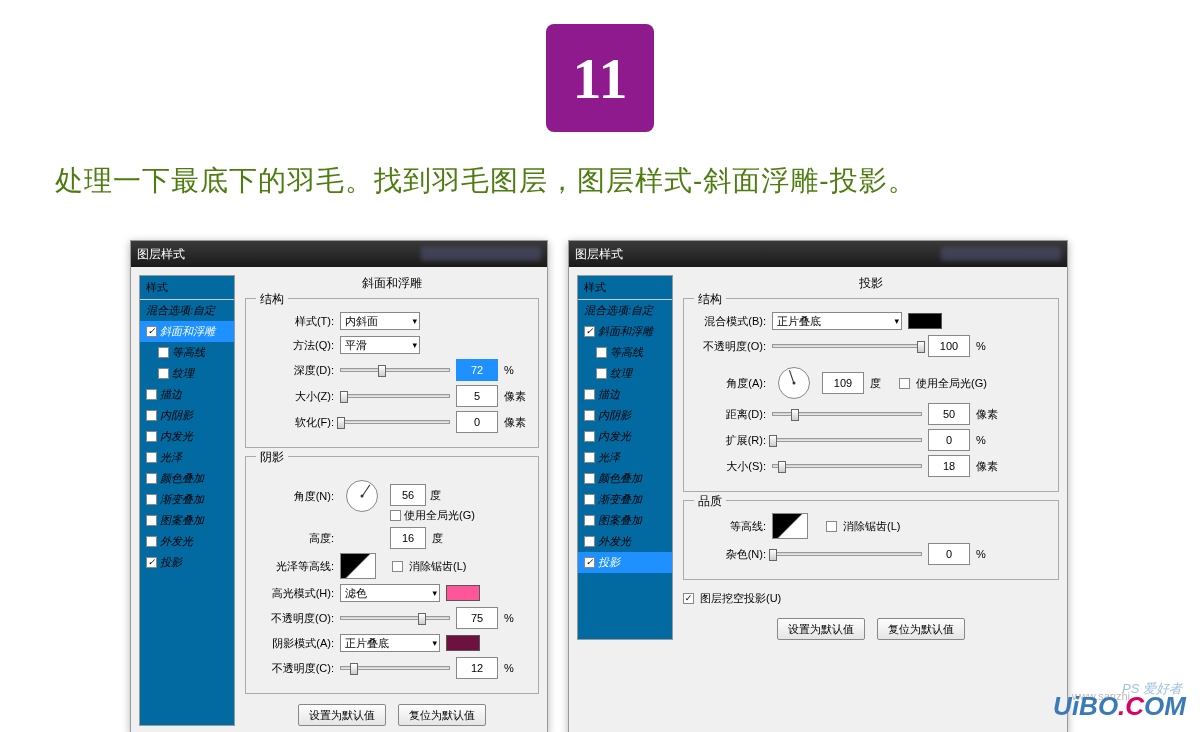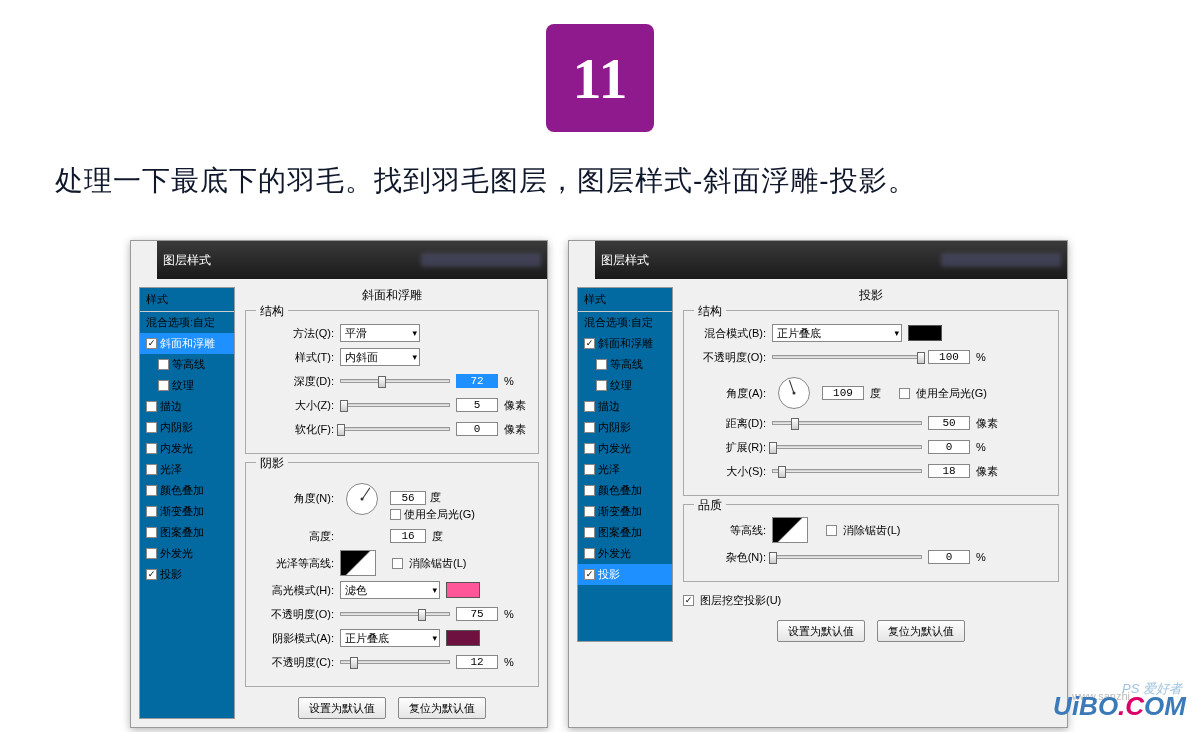--- a/index.html
+++ b/index.html
@@ -1,45 +1,45 @@
 <!DOCTYPE html>
 <html><head>
 <meta charset="utf-8">
 <style>
 * { margin: 0; padding: 0; box-sizing: border-box; font-family: "Microsoft YaHei", SimSun, sans-serif; }
 body { width: 1200px; height: 732px; background: #fff; position: relative; }
 .step-badge { width: 108px; height: 108px; background: #8e1a8e; border-radius: 8px; display: flex; align-items: center; justify-content: center; margin: 24px auto 30px; color: #fff; font-size: 58px; font-weight: bold; font-family: Georgia, serif; }
-.instruction { font-size: 28px; color: #0f172a; padding: 0 55px; margin-bottom: 40px; letter-spacing: 1px; }
+.instruction { font-size: 28px; color: #4d7c0f; padding: 0 55px; margin-bottom: 40px; letter-spacing: 1px; }
 .dialogs { display: flex; gap: 20px; padding: 0 130px; }
 .dialog { background: #f0f0f0; border: 1px solid #999; font-size: 11px; color: #000; box-shadow: 0 2px 8px rgba(0,0,0,.3); }
 .dlg1 { width: 418px; }
 .dlg2 { width: 500px; }
-.titlebar { height: 38px; background: linear-gradient(to bottom,#3a3a3a,#1a1a1a); display: flex; align-items: center; padding: 0 6px; gap: 40px; margin-left: 26px; }
+.titlebar { height: 26px; background: linear-gradient(to bottom,#3a3a3a,#1a1a1a); display: flex; align-items: center; padding: 0 6px; gap: 40px; }
 .titlebar .t { color: #fff; font-size: 12px; }
 .tb-blur { flex: 1; height: 14px; background: rgba(100,100,150,.4); filter: blur(2px); border-radius: 2px; max-width: 120px; margin-left: auto; }
 .dlg-body { display: flex; padding: 8px; gap: 10px; }
 .sidebar { width: 96px; border: 1px solid #999; background: #0369a1; padding: 0; font-size: 11px; }
 .sidebar .sb-head { padding: 4px 6px; border-bottom: 1px solid #ccc; }
-.sidebar .sb-item { padding: 3px 6px; display: flex; align-items: center; gap: 3px; }
+.sidebar .sb-item { padding: 3px 6px; display: flex; align-items: center; gap: 3px; font-style: italic; }
 .sidebar .sb-item.active { background: #1e90ff; color: #fff; }
 .sidebar .sb-item.sub { padding-left: 18px; }
 .cb { width: 11px; height: 11px; border: 1px solid #888; background: #fff; display: inline-flex; align-items: center; justify-content: center; font-size: 8px; line-height: 1; }
 .cb.chk::before { content: "✓"; color: #000; font-size: 9px; }
 .sidebar .active .cb.chk::before { color: #000; }
 .main { flex: 1; }
 .group { border: 1px solid #aaa; padding: 8px 10px 10px; margin-bottom: 8px; position: relative; }
 .group-title { position: absolute; top: -8px; left: 10px; background: #f0f0f0; padding: 0 4px; font-size: 12px; }
 .row { display: flex; align-items: center; margin: 4px 0; gap: 6px; min-height: 20px; }
 .row .lbl { width: 78px; text-align: right; font-size: 11px; }
 .dlg2 .row .lbl { width: 72px; }
 .select { border: 1px solid #888; background: #fff; height: 18px; padding: 0 16px 0 4px; font-size: 11px; display: inline-flex; align-items: center; position: relative; min-width: 80px; }
 .select::after { content: "▾"; position: absolute; right: 2px; font-size: 9px; }
 .slider { height: 4px; background: linear-gradient(to bottom,#ccc,#eee); border: 1px solid #999; position: relative; flex: 1; max-width: 110px; }
 .thumb { position: absolute; top: -4px; width: 8px; height: 12px; background: linear-gradient(to bottom,#fff,#ccc); border: 1px solid #666; transform: translateX(-50%); }
-.numbox { width: 42px; height: 14px; border: 1px solid #888; background: #fff; text-align: center; font-size: 11px; display: inline-flex; align-items: center; justify-content: center; font-family: Liberation Mono, monospace; }
+.numbox { width: 42px; height: 22px; border: 1px solid #888; background: #fff; text-align: center; font-size: 11px; display: inline-flex; align-items: center; justify-content: center; }
 .numbox.hl { background: #1e90ff; color: #fff; border-color: #1e90ff; }
 .unit { font-size: 11px; }
 .radio { width: 11px; height: 11px; border: 1px solid #666; border-radius: 50%; display: inline-flex; align-items: center; justify-content: center; }
 .radio.sel::before { content: ""; width: 5px; height: 5px; background: #1a6; border-radius: 50%; }
 .angle-dial { width: 32px; height: 32px; border: 1px solid #888; border-radius: 50%; background: #fff; position: relative; margin: 0 6px; }
 .angle-dial .hand { position: absolute; width: 14px; height: 1px; background: #333; top: 50%; left: 50%; transform-origin: left center; }
 .angle-dial .ctr { position: absolute; width: 3px; height: 3px; background: #333; border-radius: 50%; top: 50%; left: 50%; transform: translate(-50%,-50%); }
 .contour { width: 36px; height: 26px; border: 1px solid #888; background: #fff; position: relative; display: inline-block; }
 .contour::before { content: ""; position: absolute; left: 0; top: 0; width: 100%; height: 100%; background: linear-gradient(135deg, #000 0%, #000 48%, #fff 52%, #fff 100%); }
 .colorchip { width: 34px; height: 16px; border: 1px solid #555; display: inline-block; }
@@ -116,26 +116,26 @@
               <span class="cb chk"></span>
               <span>投影</span>
             </div>
           </div>
     </div>
     <div class="main">
       <div style="text-align:center;font-size:12px;margin-bottom:6px;">斜面和浮雕</div>
       <div class="group">
         <span class="group-title">结构</span>
         <div class="row">
+              <span class="lbl">样式(T):</span>
+              <span class="select">内斜面</span>
+            </div>
+        <div class="row">
               <span class="lbl">方法(Q):</span>
               <span class="select">平滑</span>
-            </div>
-        <div class="row">
-              <span class="lbl">样式(T):</span>
-              <span class="select">内斜面</span>
             </div>
         <div class="row">
               <span class="lbl">深度(D):</span>
               <div class="slider">
                 <div class="thumb" style="left:38%"></div>
               </div>
               <span class="numbox hl">72</span>
               <span class="unit">%</span>
             </div>
         <div class="row">

